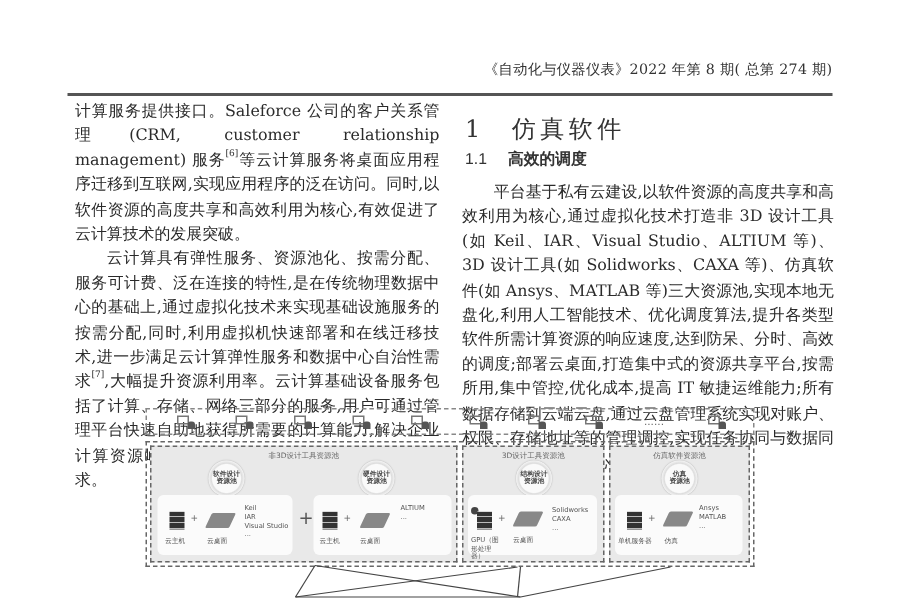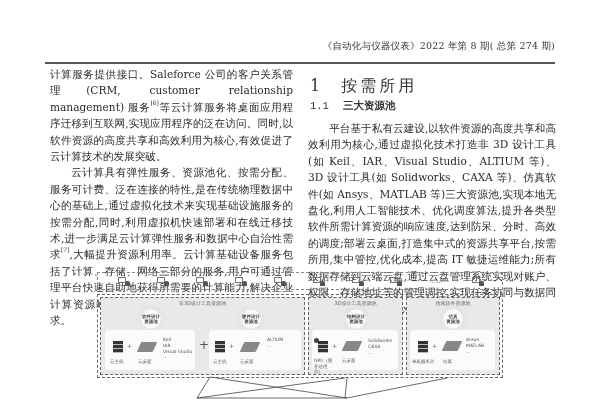--- a/index.html
+++ b/index.html
@@ -8,21 +8,21 @@
   .rule{position:absolute;top:62px;left:45px;width:510px;height:1.5px;background:#555;}
   .col{position:absolute;font-size:10.6px;line-height:16.4px;text-align:justify;}
   .col.left{left:50px;top:66px;width:243px;}
   .col.right{left:308px;top:120px;width:248px;}
   .col p{margin:0;}
   .indent{text-indent:2em;}
   sup{font-size:6px;vertical-align:top;line-height:8px;}
   .h1{position:absolute;left:310px;top:76px;font-size:16px;letter-spacing:3px;color:#333;}
   .h1 .num{margin-right:18px;}
   .h2{position:absolute;left:310px;top:99px;font-size:10.5px;font-family:"DejaVu Sans","Liberation Sans",sans-serif;font-weight:bold;color:#333;}
-  .h2 .num{font-weight:normal;font-family:Liberation Mono, monospace;margin-right:14px;}
+  .h2 .num{font-weight:normal;font-family:Liberation Sans, sans-serif;margin-right:14px;}
 
   
   .diagram{position:absolute;left:97px;top:272px;width:410px;height:128px;font-family:"DejaVu Sans","Liberation Sans",sans-serif;}
   .clients{position:absolute;left:0;top:0;width:406px;height:18px;border:1px dashed #888;display:flex;align-items:center;justify-content:space-around;padding:0 6px;box-sizing:border-box;}
   .client{width:10px;height:8px;position:relative;}
   .client .scr{position:absolute;left:0;top:0;width:8px;height:6px;border:1px solid #777;box-sizing:border-box;}
   .client .usr{position:absolute;right:-2px;bottom:-1px;width:5px;height:5px;background:#555;border-radius:2px 2px 0 0;}
   .dots{font-size:7px;color:#666;}
   .pools{position:absolute;left:0;top:22px;width:406px;height:84px;border:1.3px dashed #666;box-sizing:border-box;}
   .pool{position:absolute;top:2px;height:78px;background:#e9e9e9;border:1.3px dashed #666;box-sizing:border-box;}
@@ -45,24 +45,24 @@
 
 <div class="header">《自动化与仪器仪表》2022 年第 8 期( 总第 274 期)</div>
 <div class="rule"></div>
 
 <div class="col left">
   <p><span>计算服务提供接口。Saleforce 公司的客户关系管理(CRM, customer relationship management) 服务</span><sup>[6]</sup><span>等云计算服务将桌面应用程序迁移到互联网,实现应用程序的泛在访问。同时,以软件资源的高度共享和高效利用为核心,有效促进了云计算技术的发展突破。</span></p>
   <p class="indent"><span>云计算具有弹性服务、资源池化、按需分配、服务可计费、泛在连接的特性,是在传统物理数据中心的基础上,通过虚拟化技术来实现基础设施服务的按需分配,同时,利用虚拟机快速部署和在线迁移技术,进一步满足云计算弹性服务和数据中心自治性需求</span><sup>[7]</sup><span>,大幅提升资源利用率。云计算基础设备服务包括了计算、存储、网络三部分的服务,用户可通过管理平台快速自助地获得所需要的计算能力,解决企业计算资源峰值缺口以及软件资源集约化建设的需求。</span></p>
 </div>
 
 <div class="h1">
-  <span class="num">1</span><span>按需所用</span>
+  <span class="num">1</span><span>仿真软件</span>
 </div>
 <div class="h2">
-  <span class="num">1.1</span><span>三大资源池</span>
+  <span class="num">1.1</span><span>高效的调度</span>
 </div>
 <div class="col right">
   <p class="indent">平台基于私有云建设,以软件资源的高度共享和高效利用为核心,通过虚拟化技术打造非 3D 设计工具(如 Keil、IAR、Visual Studio、ALTIUM 等)、3D 设计工具(如 Solidworks、CAXA 等)、仿真软件(如 Ansys、MATLAB 等)三大资源池,实现本地无盘化,利用人工智能技术、优化调度算法,提升各类型软件所需计算资源的响应速度,达到防呆、分时、高效的调度;部署云桌面,打造集中式的资源共享平台,按需所用,集中管控,优化成本,提高 IT 敏捷运维能力;所有数据存储到云端云盘,通过云盘管理系统实现对账户、权限、存储地址等的管理调控,实现任务协同与数据同步,有效保护企业核心敏感数据。</p>
 </div>
 
 <div class="diagram">
   <div class="clients">
     <div class="client">
         <div class="scr"></div>
         <div class="usr"></div>

